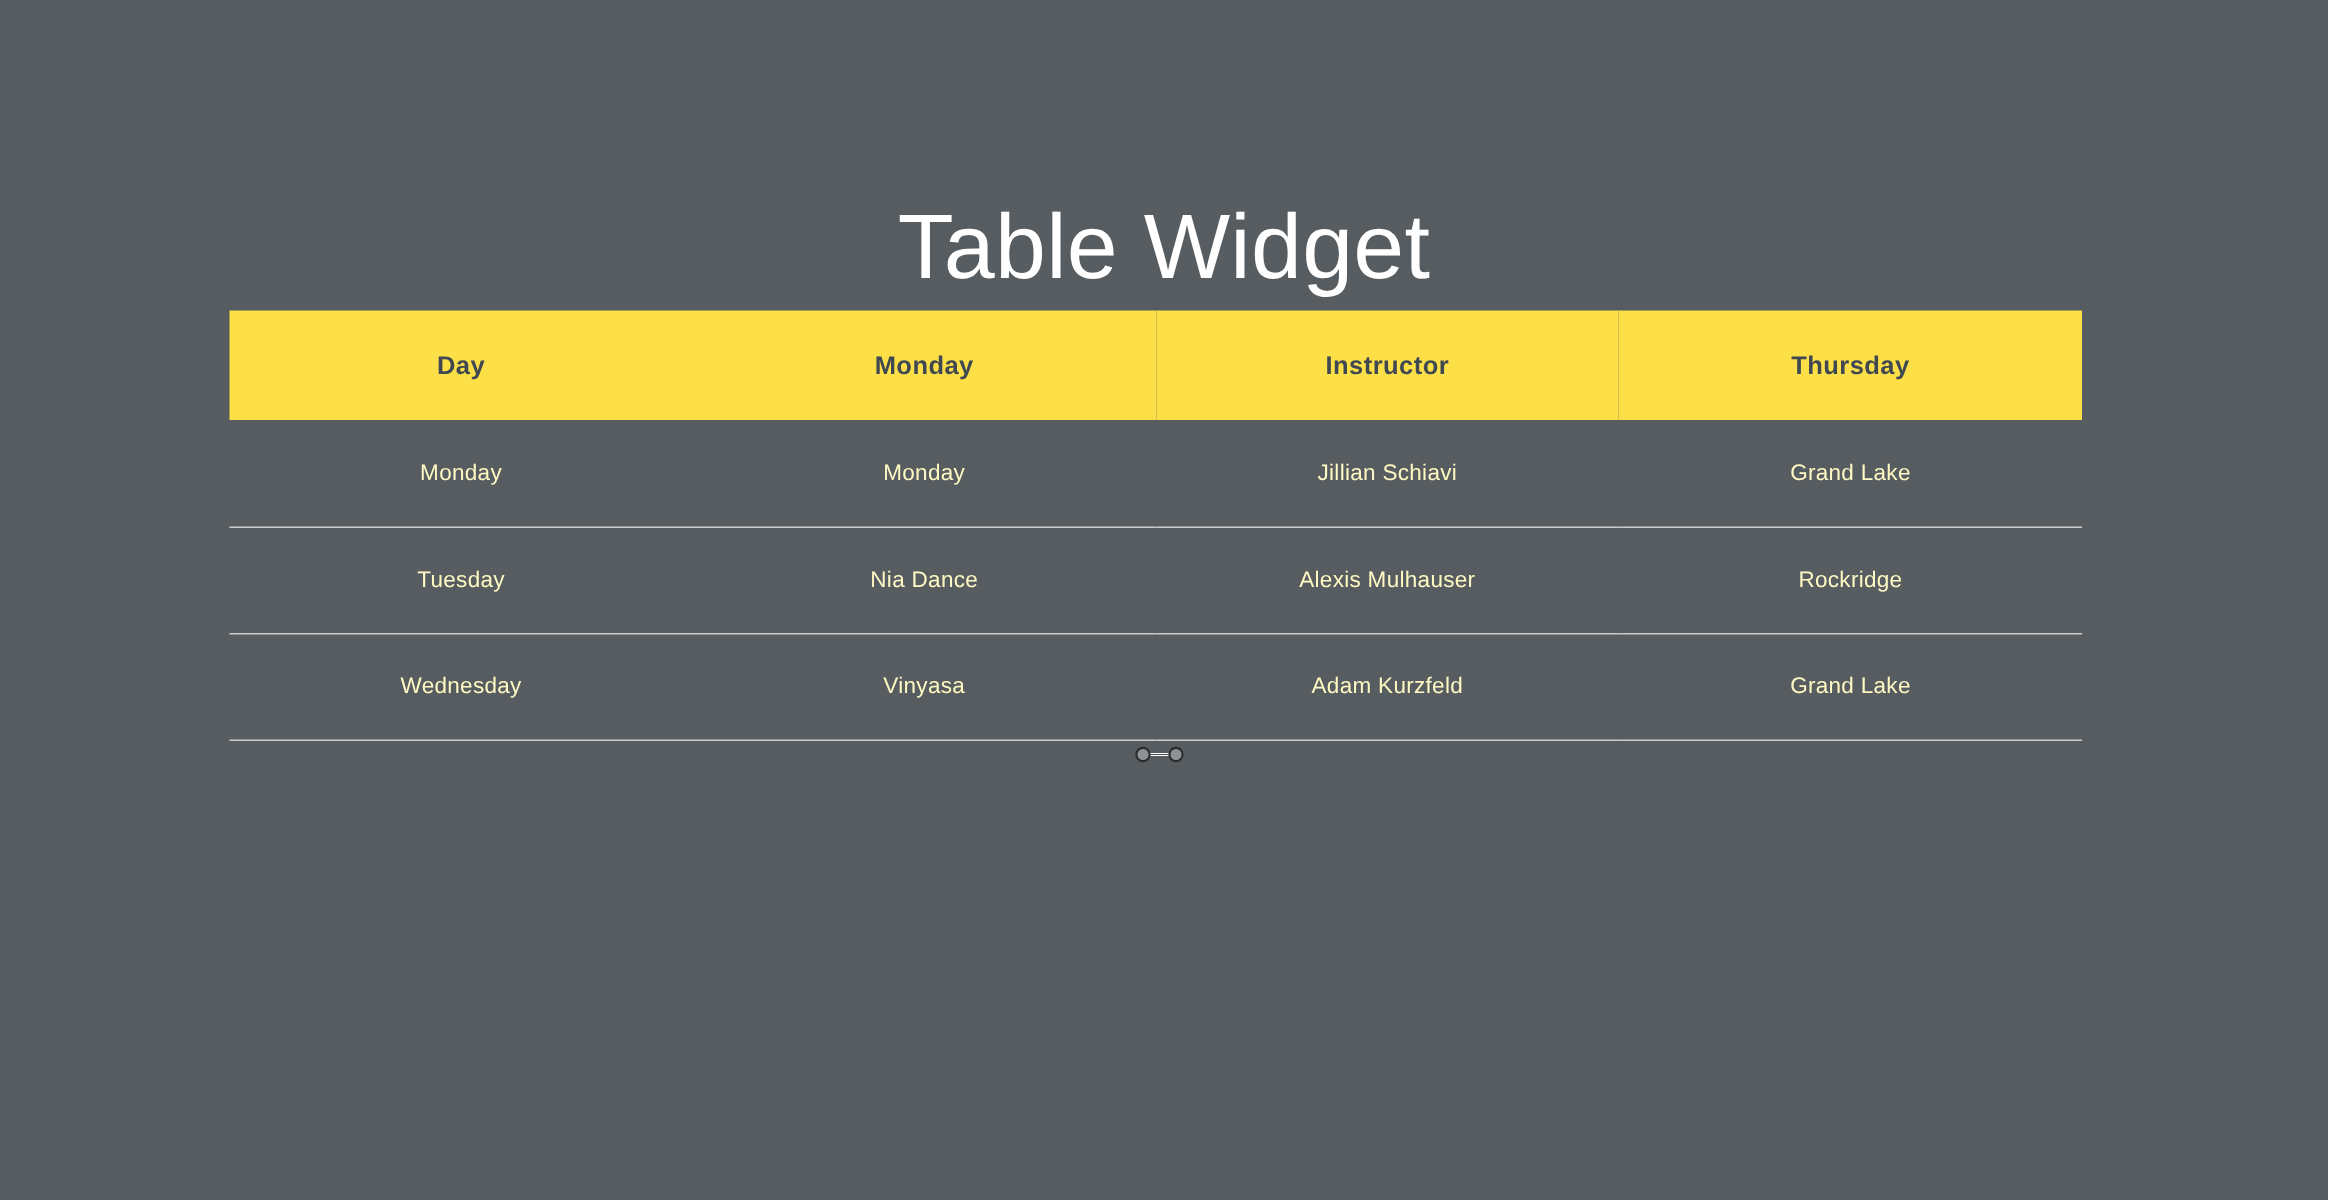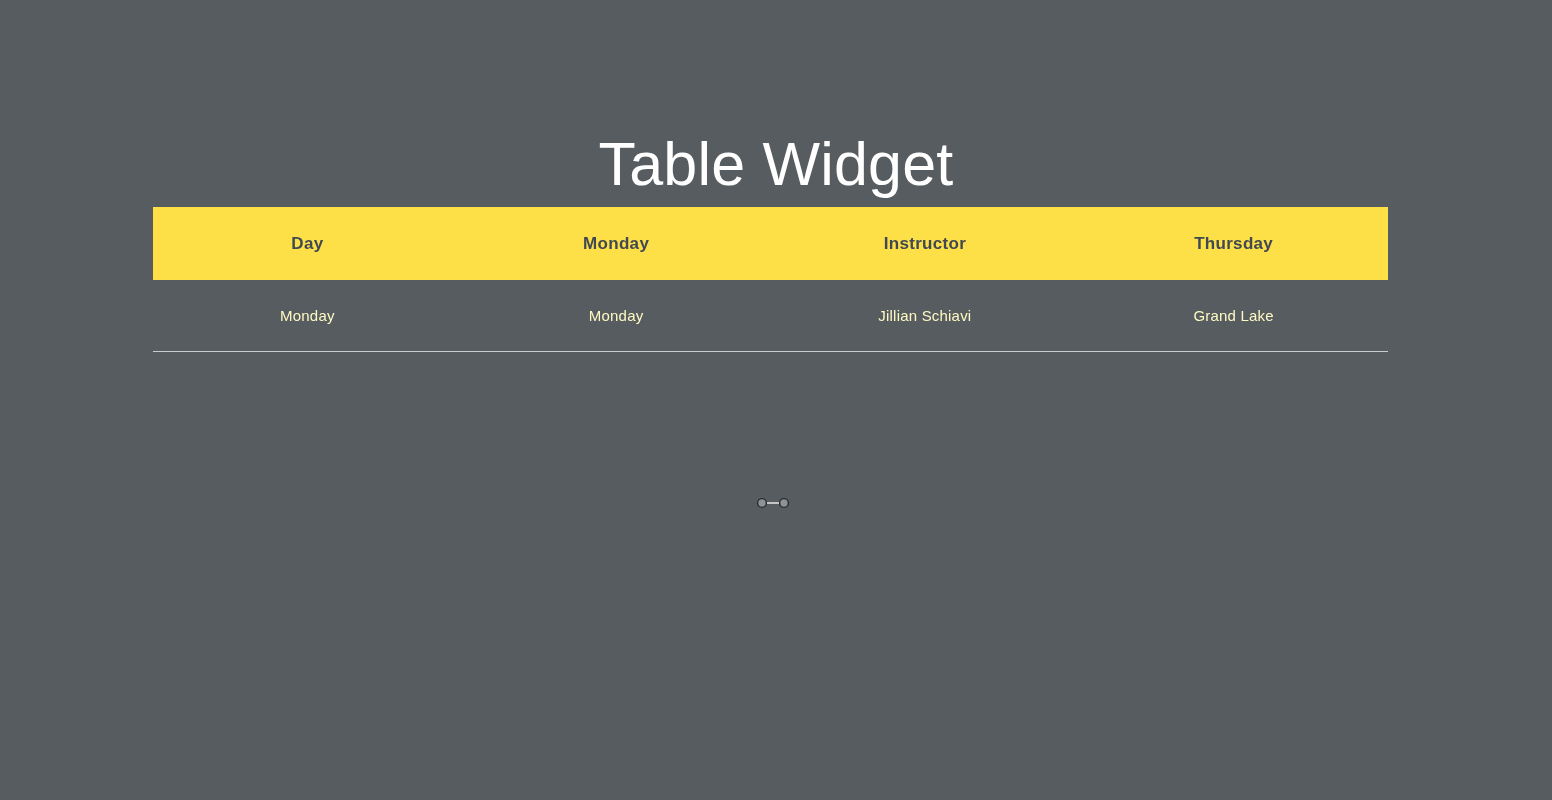--- a/index.html
+++ b/index.html
@@ -109,20 +109,32 @@
           <th>Thursday</th>
         </tr>
       </thead>
       <tbody>
         <tr>
           <td>Monday</td>
           <td>Monday</td>
           <td>Jillian Schiavi</td>
           <td>Grand Lake</td>
         </tr>
+        <tr>
+          <td>Tuesday</td>
+          <td>Nia Dance</td>
+          <td>Alexis Mulhauser</td>
+          <td>Rockridge</td>
+        </tr>
+        <tr>
+          <td>Wednesday</td>
+          <td>Vinyasa</td>
+          <td>Adam Kurzfeld</td>
+          <td>Grand Lake</td>
+        </tr>
       </tbody>
     </table>
   </div>
 
   <div class="cursor-glyph">
     <svg width="34" height="14" viewBox="0 0 34 14" xmlns="http://www.w3.org/2000/svg">
       <line x1="7" y1="7" x2="27" y2="7" stroke="#ffffff" stroke-width="2"></line>
       <line x1="7" y1="7" x2="27" y2="7" stroke="#3a3a3a" stroke-width="0.6"></line>
       <circle cx="6" cy="7" r="4.4" fill="#8d9297" stroke="#2b2b2b" stroke-width="1.4"></circle>
       <circle cx="28" cy="7" r="4.4" fill="#8d9297" stroke="#2b2b2b" stroke-width="1.4"></circle>

